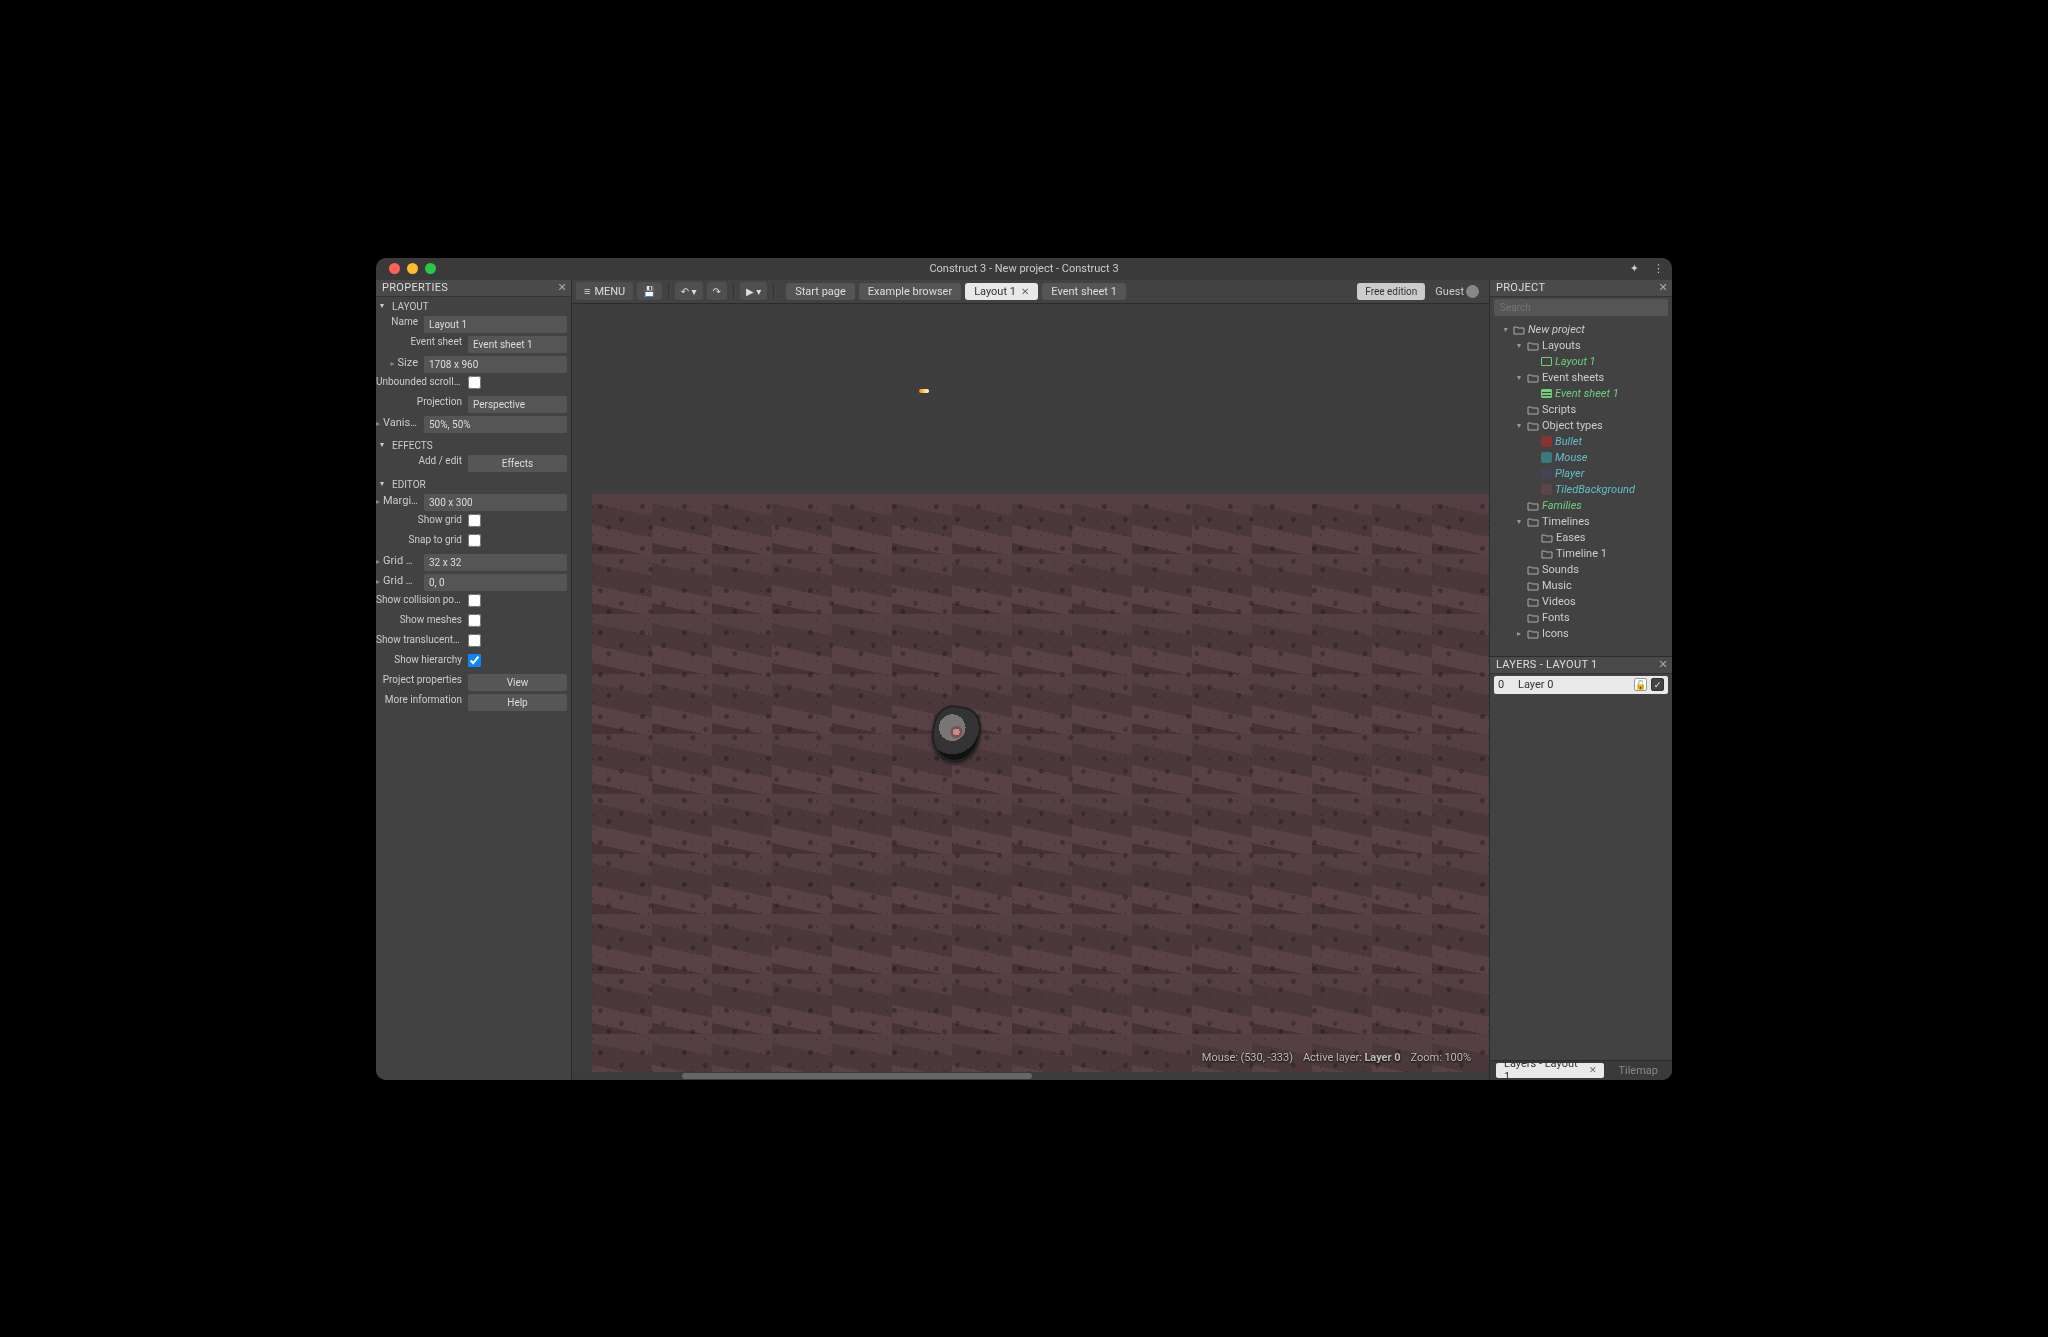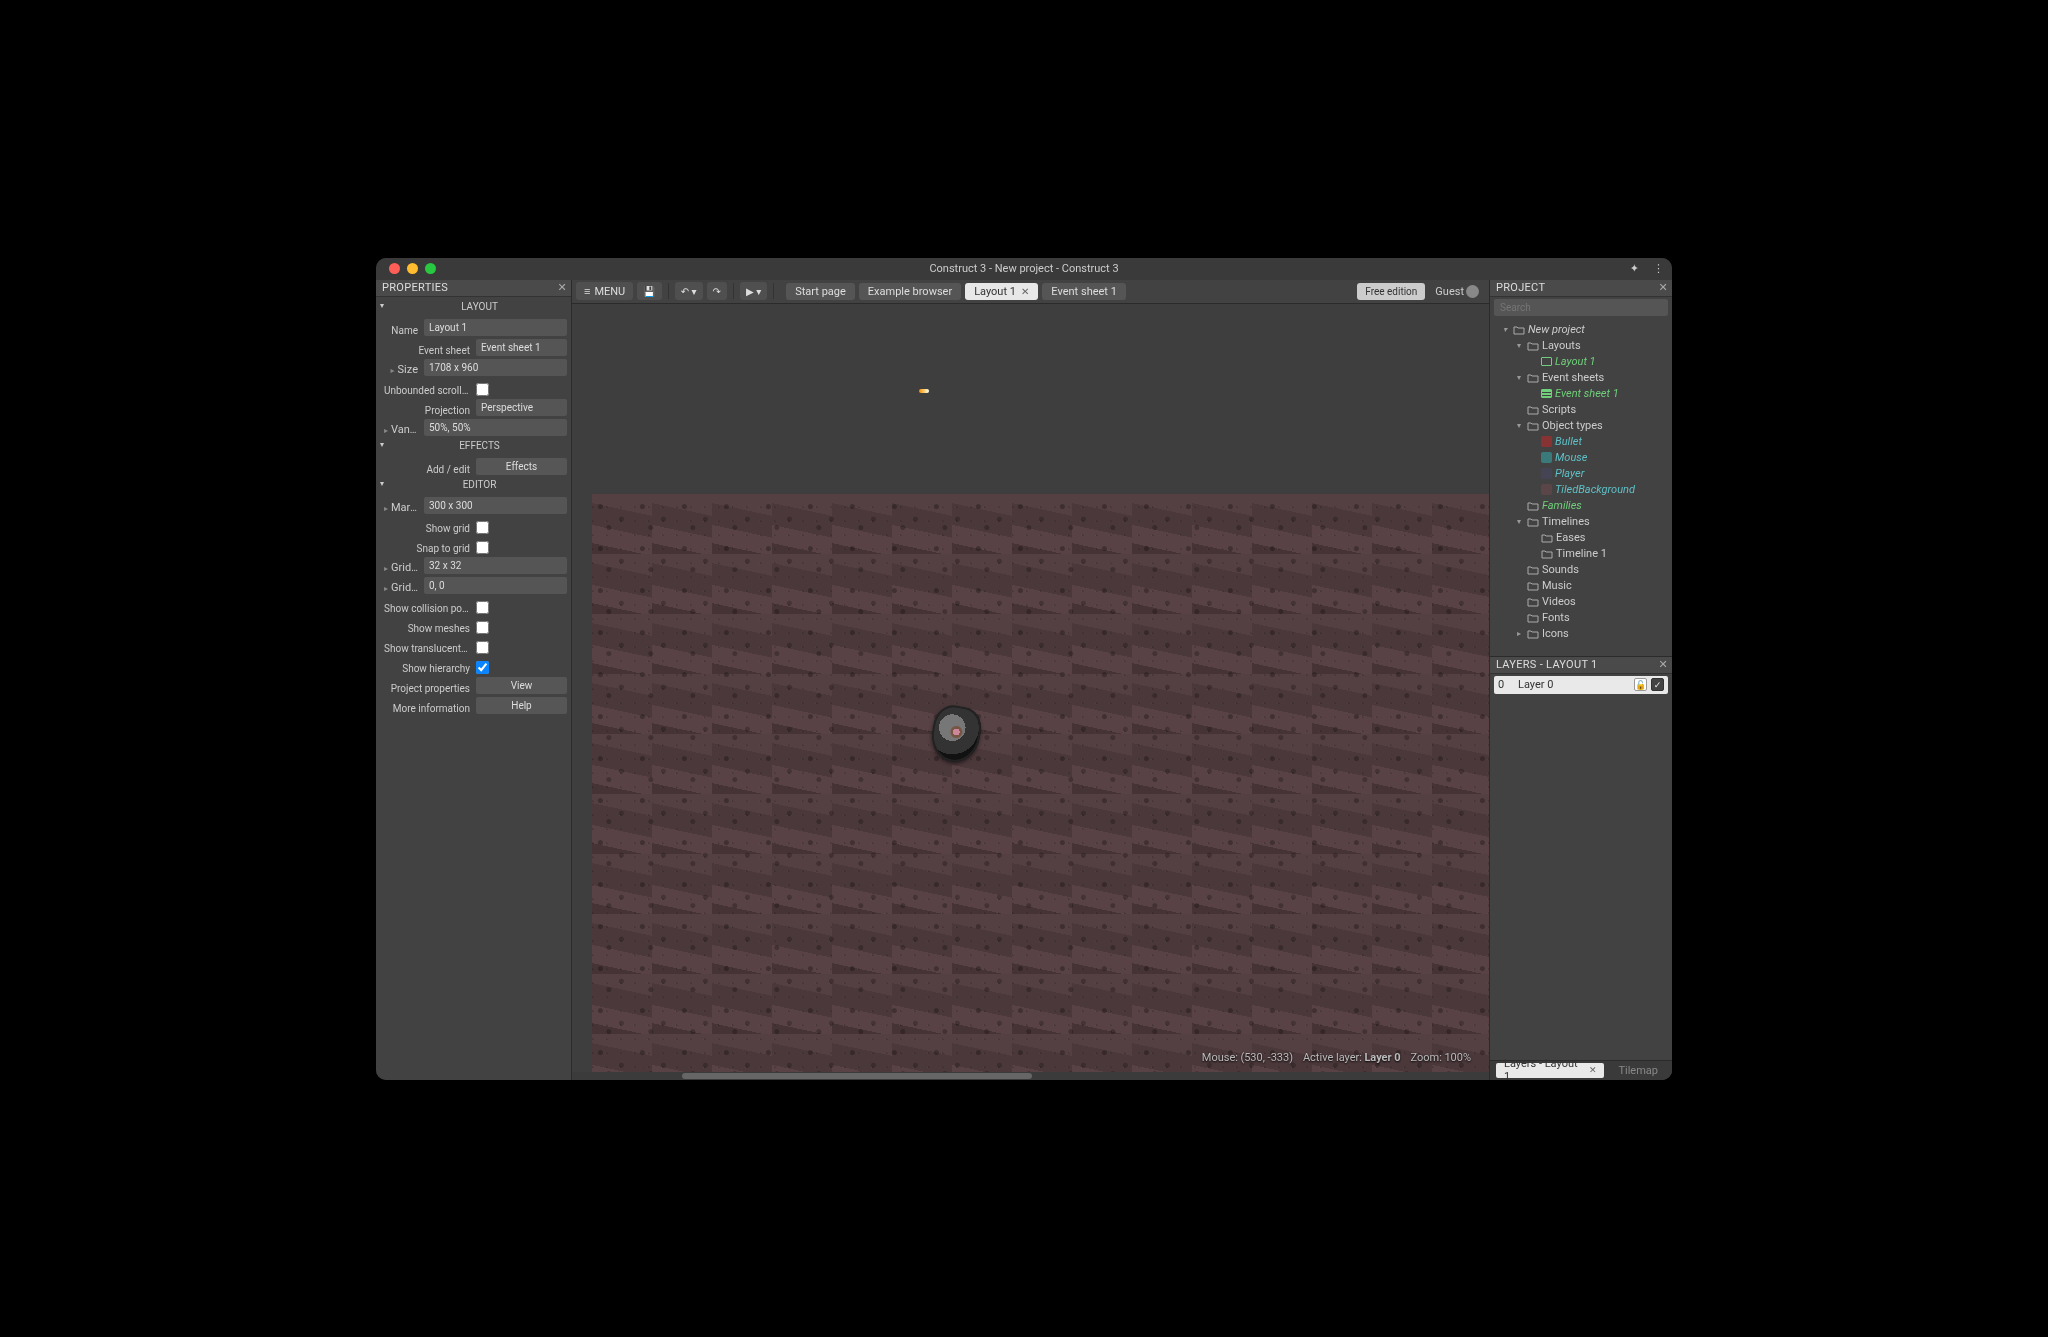--- a/index.html
+++ b/index.html
@@ -12,23 +12,23 @@
   .dot.red{background:#ff5f57;} .dot.yellow{background:#febc2e;} .dot.green{background:#28c840;}
   .title { position:absolute; left:0; right:0; text-align:center; color:#ccc; font-size:11px; pointer-events:none;}
   .title-icons{position:absolute; right:8px; display:flex; gap:14px; color:#ccc;}
   
   .body { flex:1; display:flex; min-height:0;}
   
   .left { width:196px; background:#424242; display:flex; flex-direction:column; border-right:1px solid #2b2b2b;}
   .panel-hdr { height:17px; background:#4a4a4a; color:#ddd; font-size:10px; letter-spacing:.3px; display:flex; align-items:center; padding:0 6px; border-bottom:1px solid #333; position:relative;}
   .panel-hdr .close{position:absolute; right:4px; color:#aaa; cursor:pointer;}
   .props { flex:1; overflow:auto; padding:0;}
-  .sect { color:#ccc; font-size:10px; padding:4px 4px 4px 16px; position:relative;text-align:center;}
+  .sect { color:#ccc; font-size:10px; padding:4px 4px 4px 16px; position:relative;}
   .sect:before{content:"▾"; position:absolute; left:4px; font-size:8px; color:#ccc;}
-  .prow { display:flex; align-items:flex-end; height:20px;padding-left:8px;}
+  .prow { display:flex; align-items:flex-start; height:20px;}
   .prow .lbl { width:92px; text-align:right; color:#ccc; font-size:10px; padding-right:6px; white-space:nowrap; overflow:hidden; text-overflow:ellipsis;}
   .prow .ctrl { flex:1; height:17px; margin-right:4px; background:#555; color:#ddd; border:none; font-size:10px; padding:0 5px; border-radius:2px;}
   .prow .ctrl.btn{ text-align:center; background:#565656;}
   .prow .chk { flex:1; margin-right:4px; display:flex; align-items:center;}
   .prow .chk input{width:13px;height:13px; accent-color:#0a84ff;}
   .prow select.ctrl{appearance:none;}
   .lbl .arrow{color:#888; font-size:8px; margin-right:3px;}
   
   .center { flex:1; display:flex; flex-direction:column; min-width:0; background:#424242;}
   .toolbar { height:24px; background:#424242; border-bottom:1px solid #2b2b2b; display:flex; align-items:center; padding:0 4px; gap:4px;}

